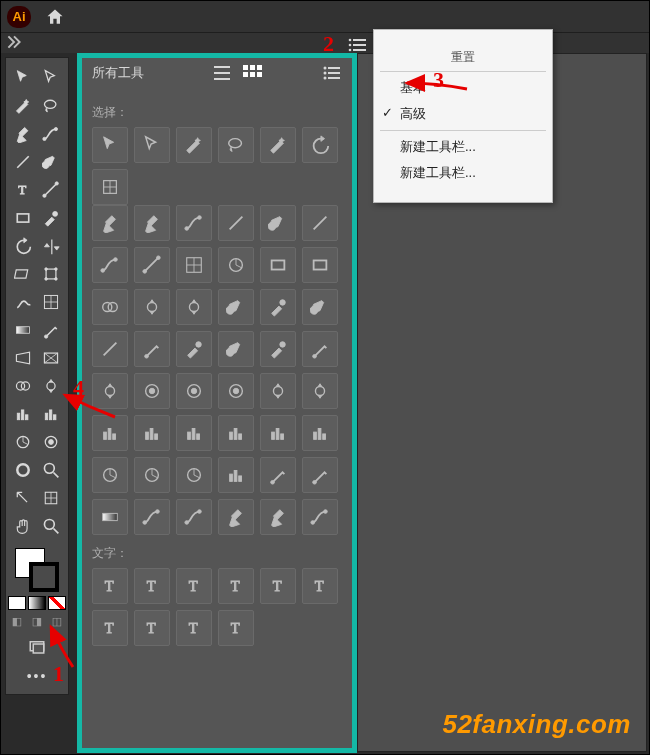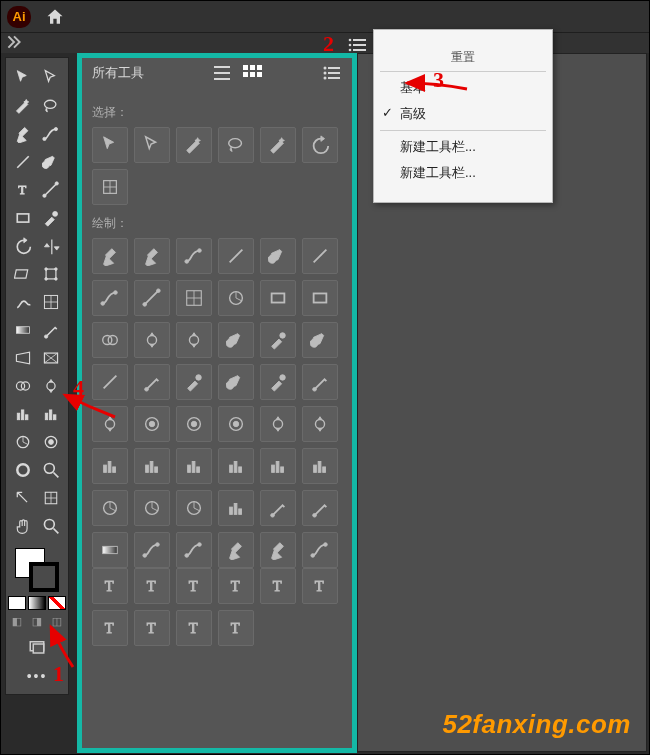--- a/index.html
+++ b/index.html
@@ -776,21 +776,20 @@
                 <stop offset="1" stop-color="#333"></stop>
               </linearGradient>
             </defs>
             <rect x="4" y="4" width="14" height="14" fill="none" stroke-width="1.3"></rect>
             <line x1="4" y1="11" x2="18" y2="11"></line>
             <line x1="11" y1="4" x2="11" y2="18"></line>
           </svg>
         </div>
       </div>
 
-    <div class="sect-label">绘制：</div>
     <div class="tool-grid" id="grid-draw">
         <div class="tcell2">
           <svg viewBox="0 0 22 22">
             <defs>
               <linearGradient id="gg">
                 <stop offset="0" stop-color="#fff"></stop>
                 <stop offset="1" stop-color="#333"></stop>
               </linearGradient>
             </defs>
             <path d="M4 20l3-9 8 8-9 3z"></path>
@@ -1364,20 +1363,21 @@
                 <stop offset="1" stop-color="#333"></stop>
               </linearGradient>
             </defs>
             <path d="M3 17c5 0 5-12 14-12" fill="none" stroke-width="2"></path>
             <circle cx="3" cy="17" r="2"></circle>
             <circle cx="17" cy="5" r="2"></circle>
           </svg>
         </div>
       </div>
 
+    <div class="sect-label">文字：</div>
     <div class="tool-grid" id="grid-type">
         <div class="tcell2">
           <svg viewBox="0 0 22 22">
             <defs>
               <linearGradient id="gg">
                 <stop offset="0" stop-color="#fff"></stop>
                 <stop offset="1" stop-color="#333"></stop>
               </linearGradient>
             </defs>
             <text x="10" y="16" text-anchor="middle" font-size="16" font-family="serif" fill="currentColor">T</text>

